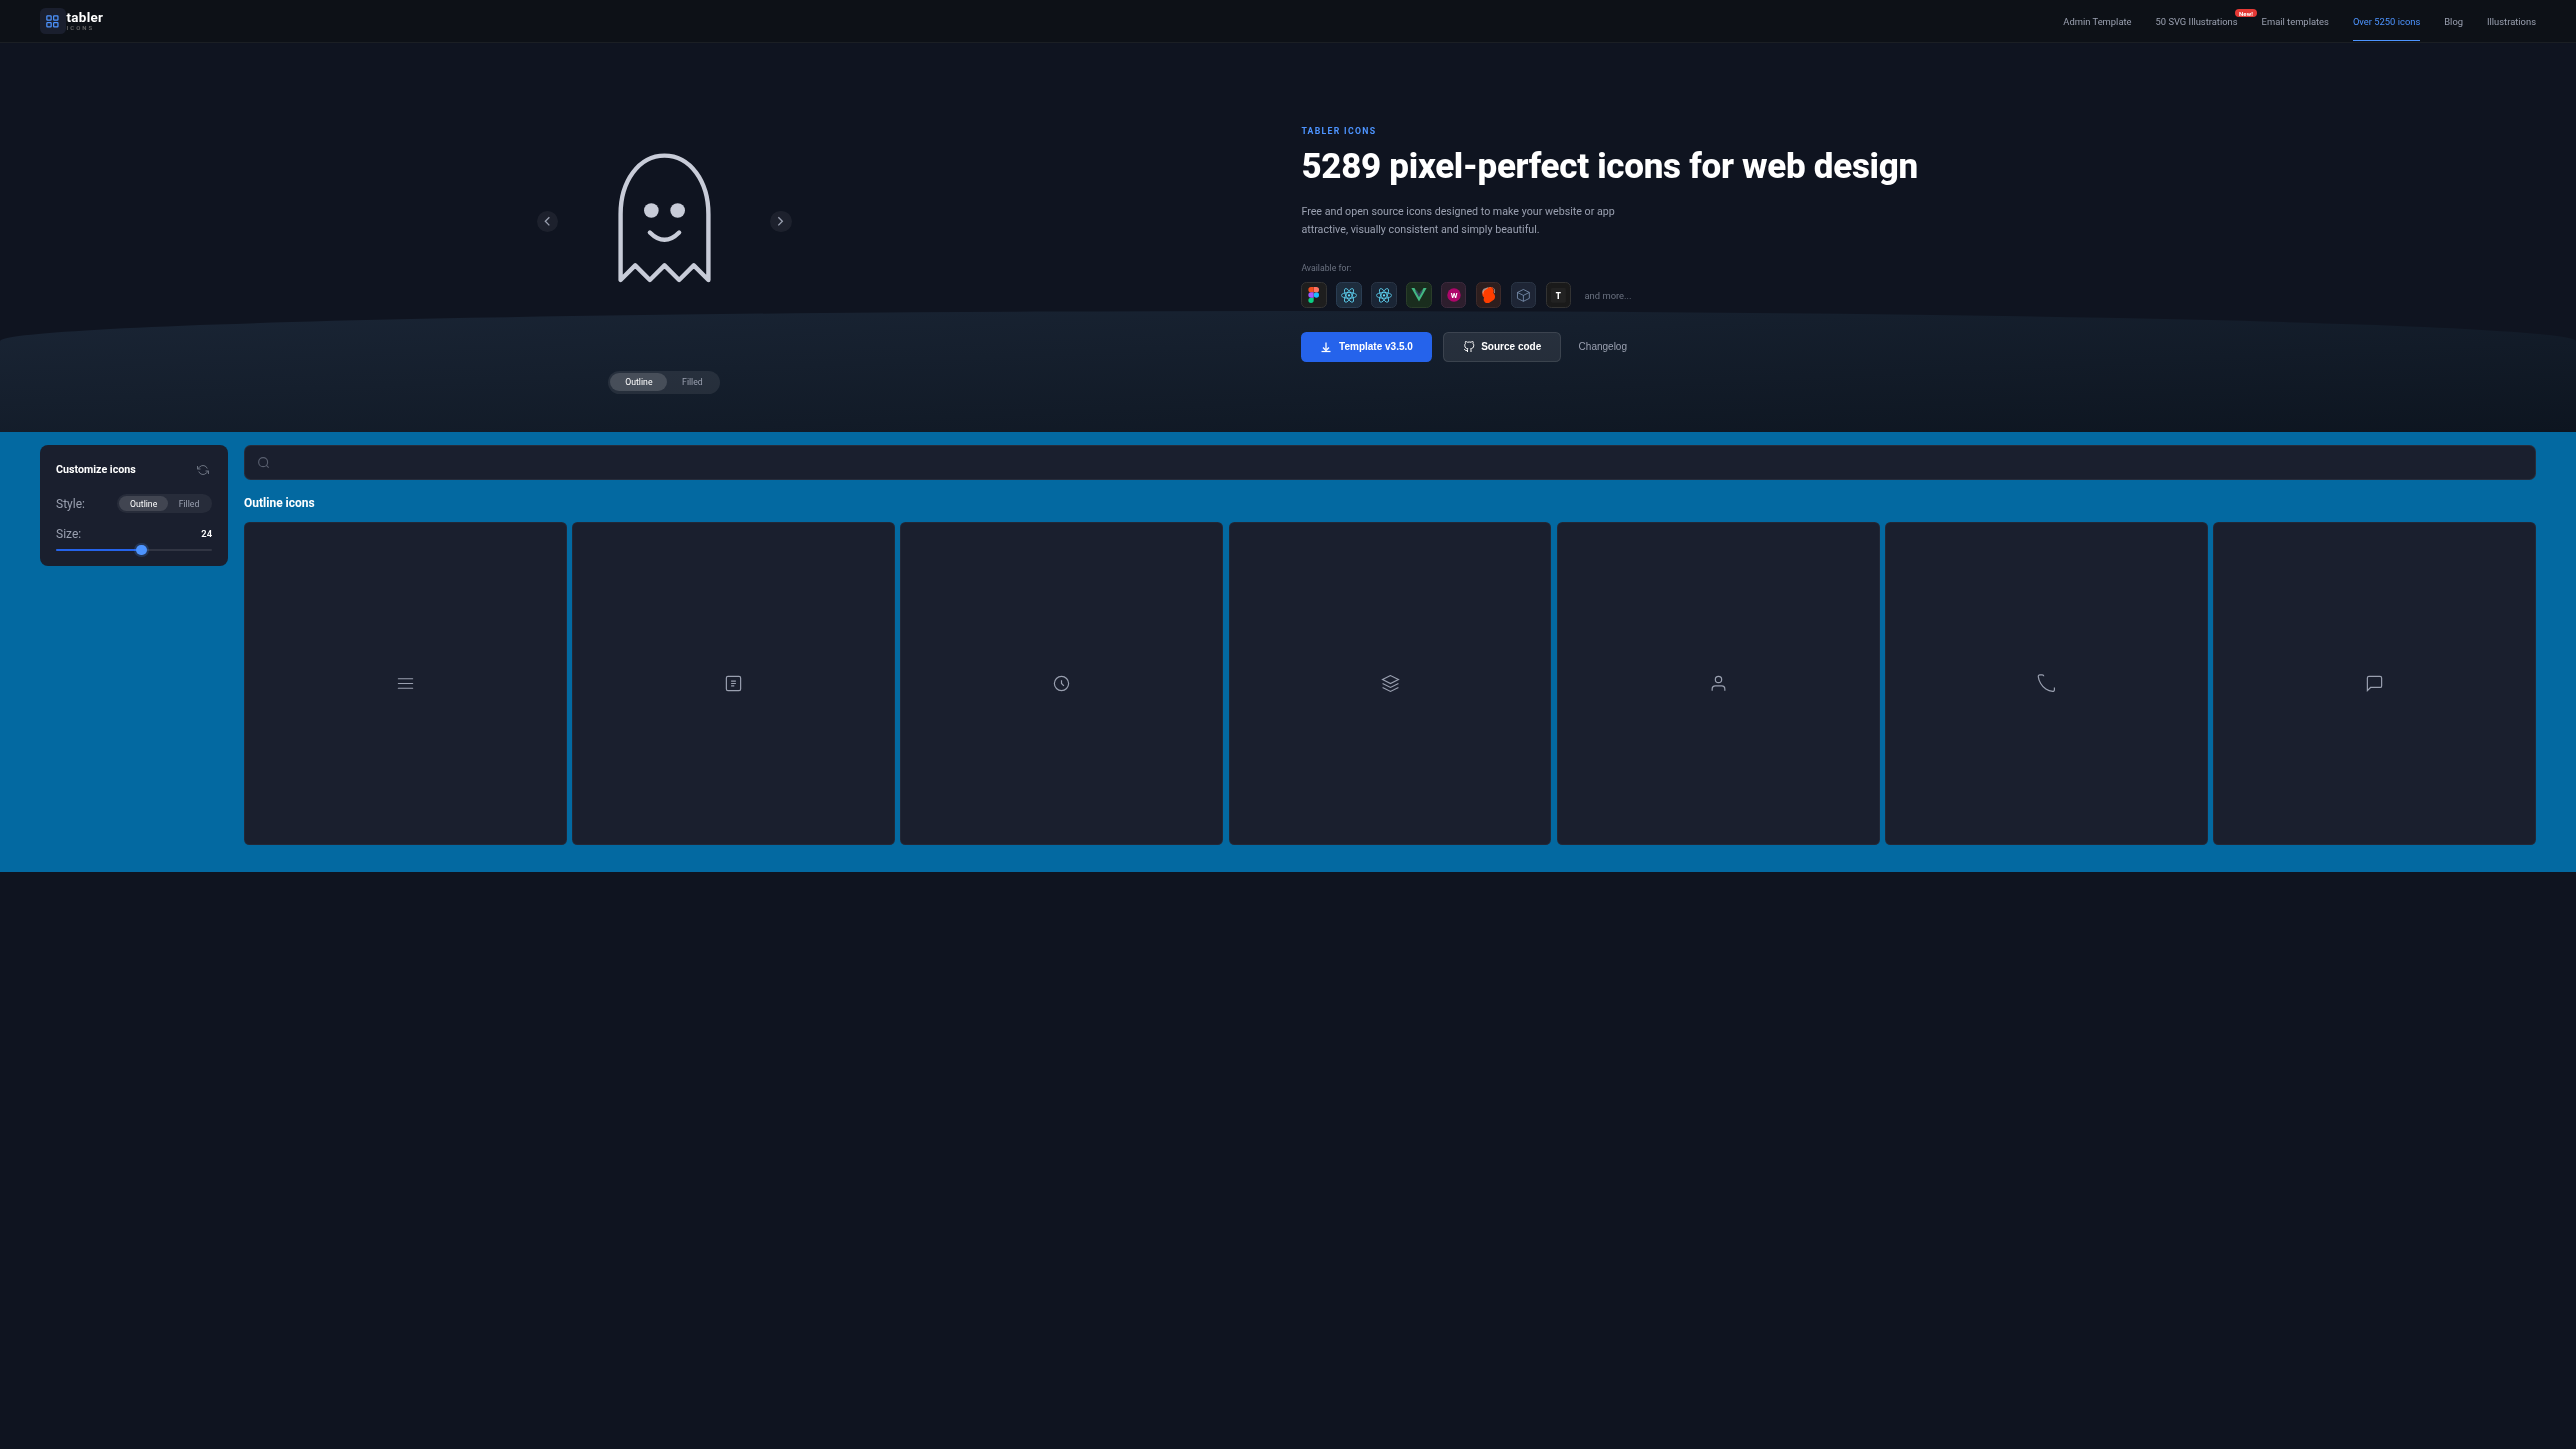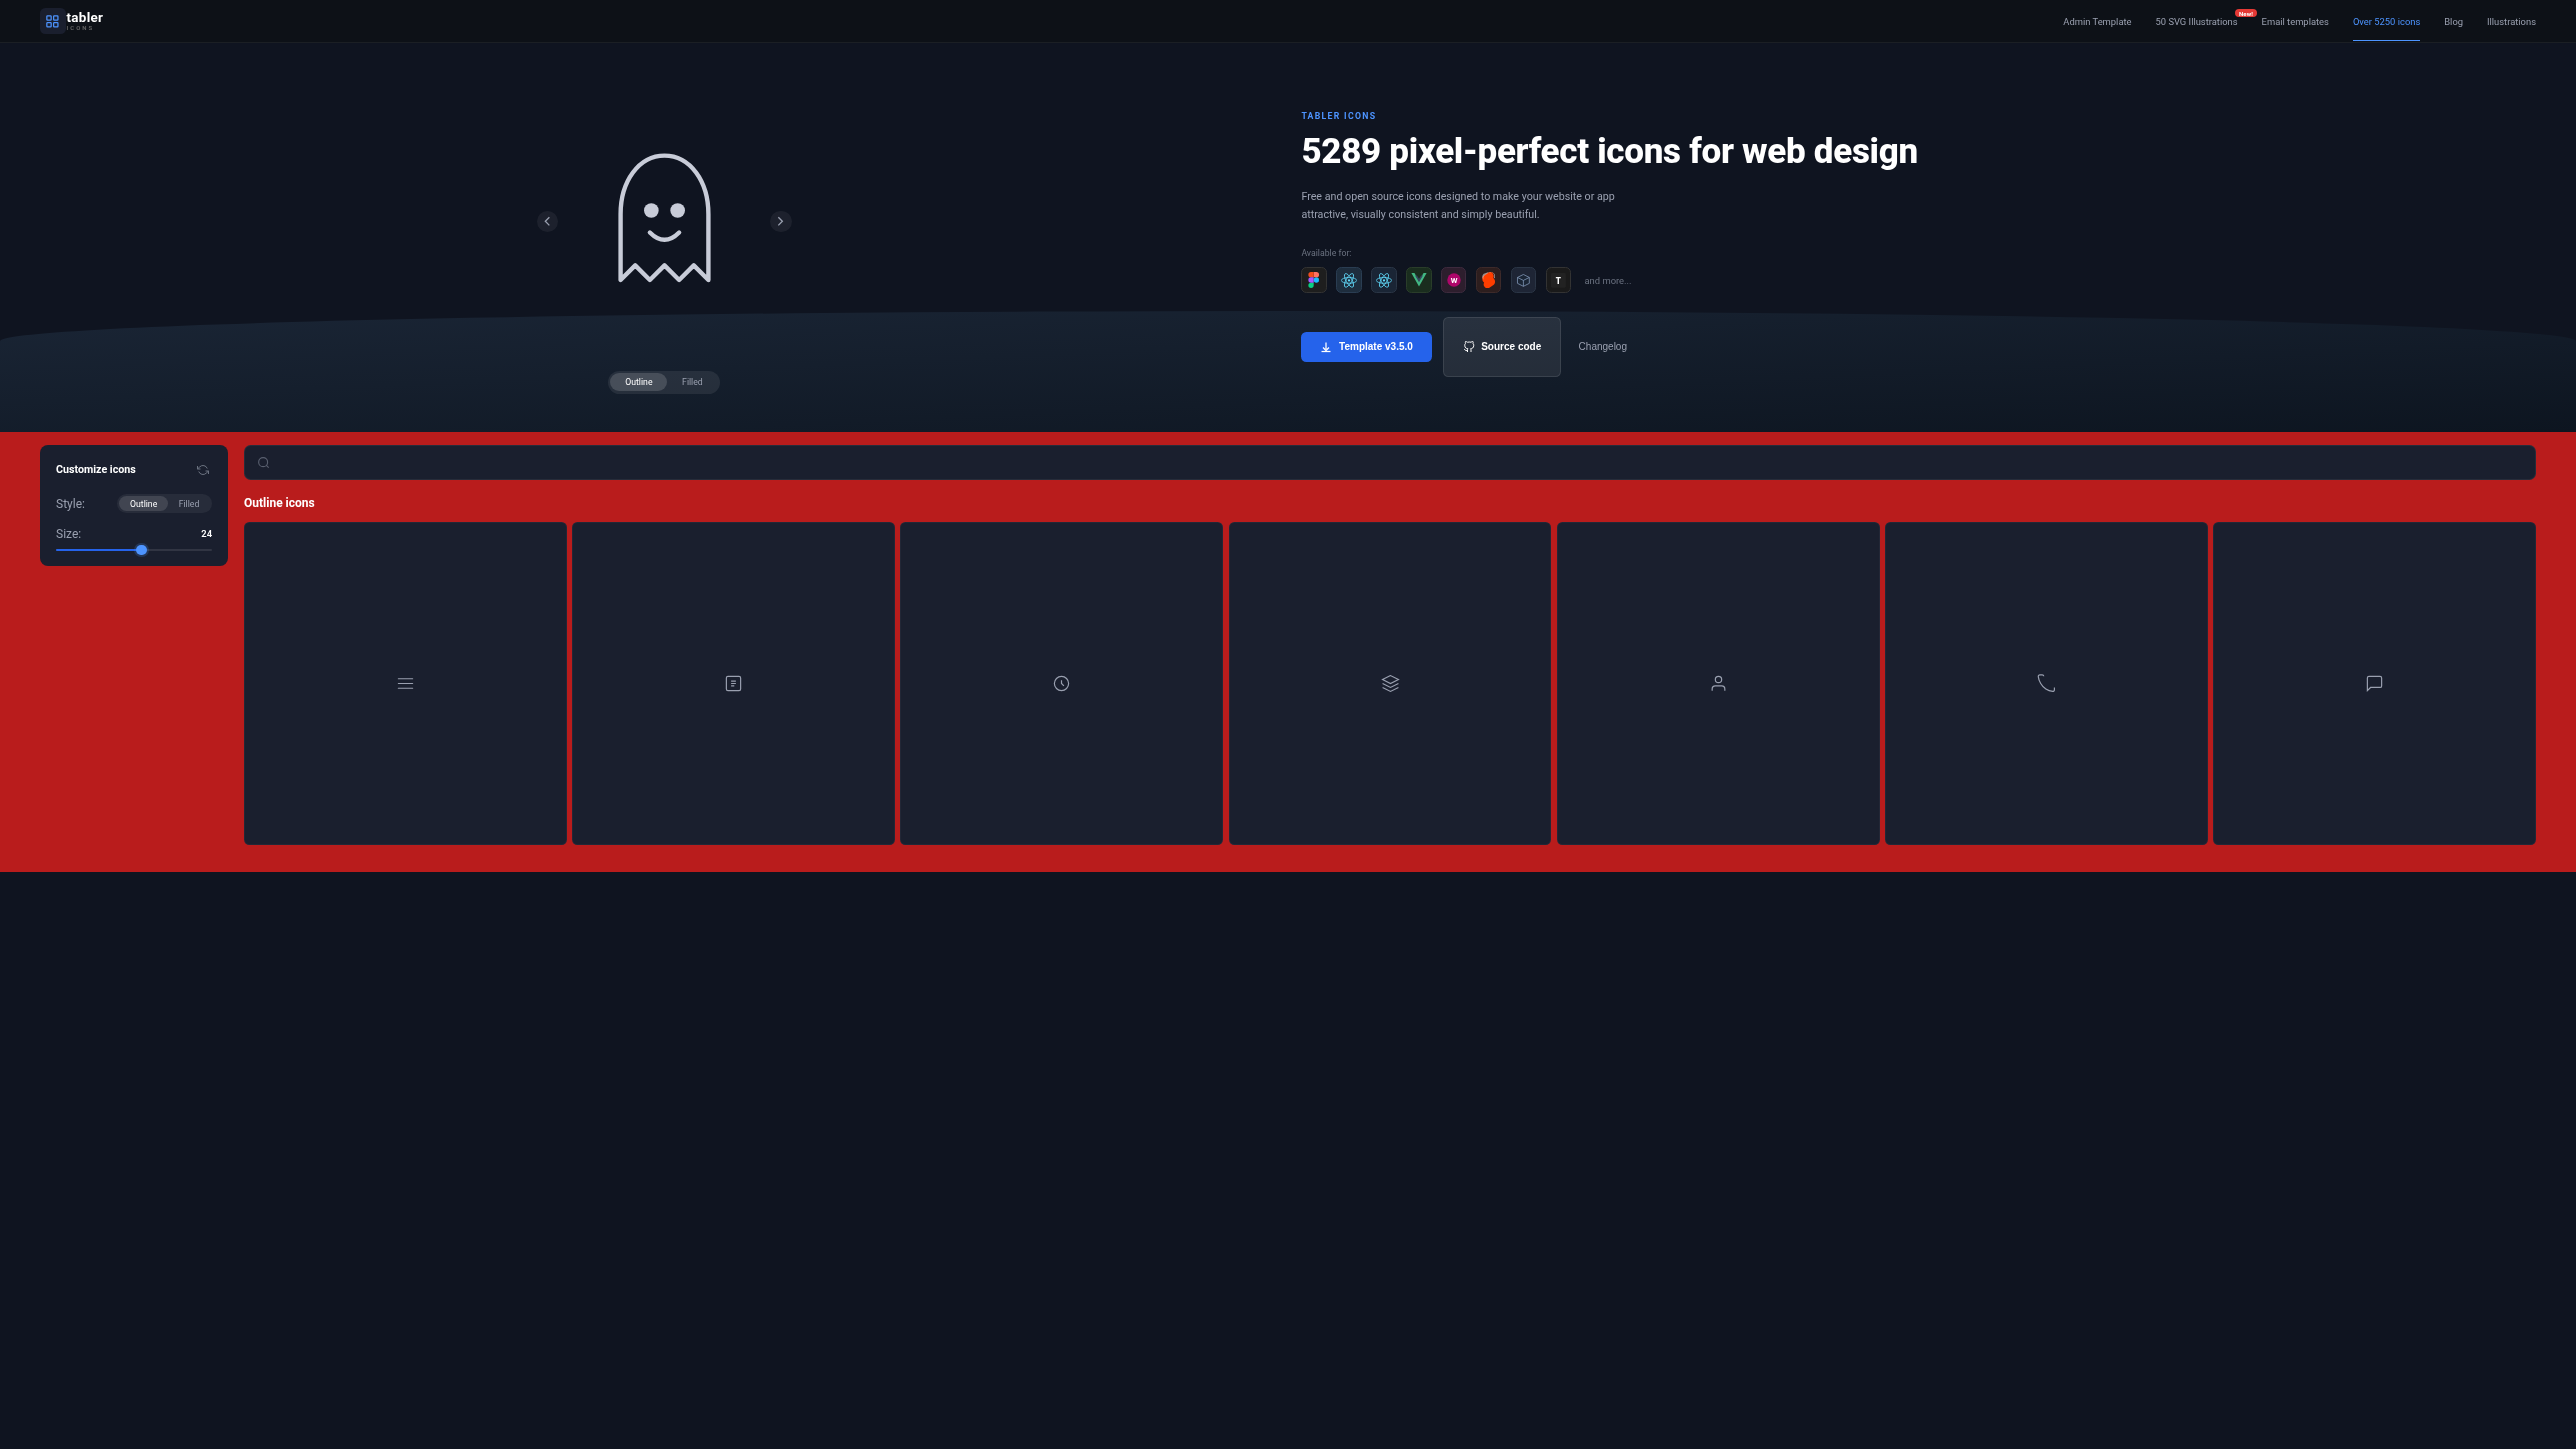--- a/index.html
+++ b/index.html
@@ -252,40 +252,40 @@
       font-weight: 600;
       cursor: pointer;
       border: none;
     }
     .btn-secondary {
       display: flex;
       align-items: center;
       gap: 6.7px;
       background: rgba(255,255,255,0.08);
       color: #fff;
-      padding: 23px 19px;
+      padding: 8px 19px;
       border-radius: 5.4px;
       font-size: 10px;
       font-weight: 600;
       cursor: pointer;
       border: 0.7px solid rgba(255,255,255,0.1);
     }
     .btn-text {
       background: none;
       border: none;
       color: #9aa0b0;
       font-size: 10px;
       cursor: pointer;
       padding: 8.7px 6.7px;
     }
 
     
     .tools-section {
       padding: 13.4px 40px 27px;
-      background: #b91c1c;
+      background: #0369a1;
     }
     .tools-layout {
       display: flex;
       gap: 16px;
       align-items: flex-start;
     }
 
     
     .customize-panel {
       width: 188px;

